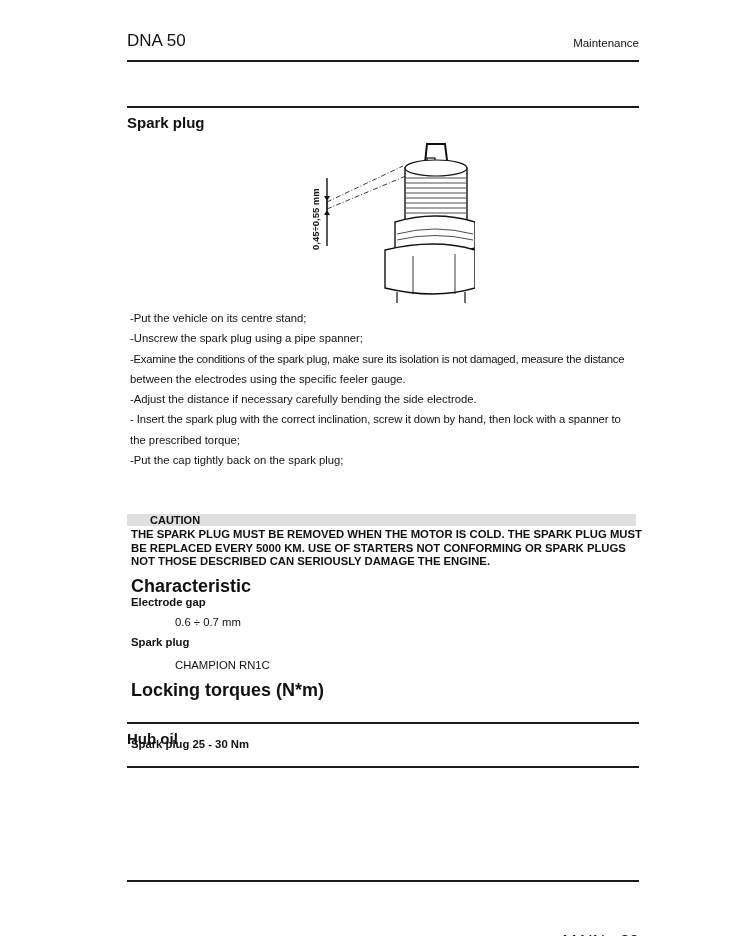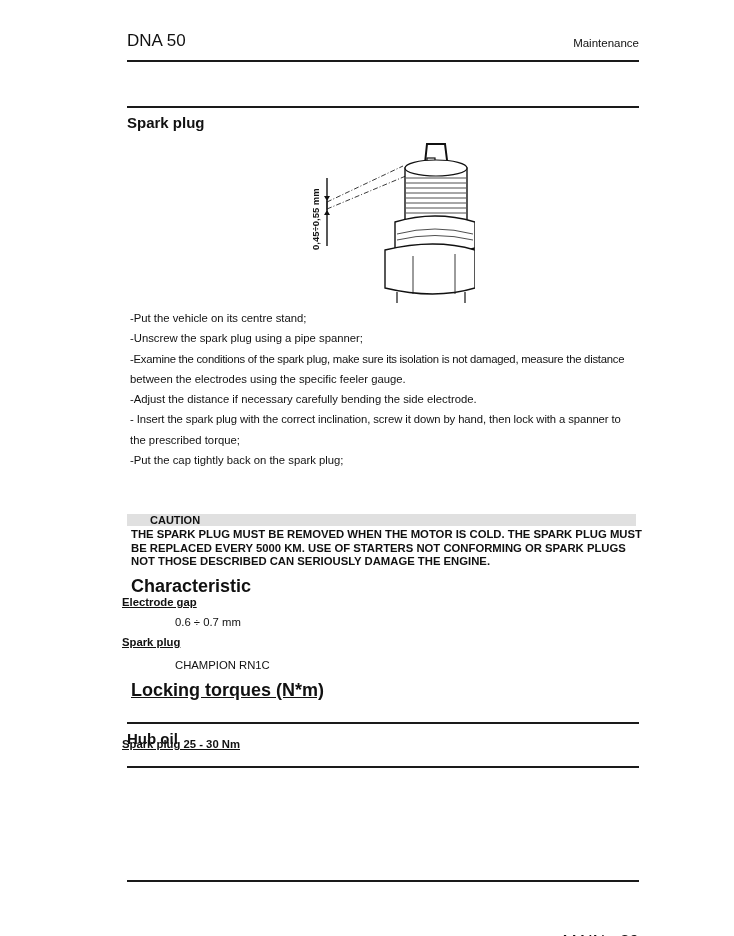--- a/index.html
+++ b/index.html
@@ -8,21 +8,21 @@
   .abs { position: absolute; }
   .rule { position: absolute; left: 127px; width: 512px; height: 2px; background: #1a1a1a; }
   .hdr-title { left: 127px; top: 31px; font-size: 17px; font-weight: normal; }
   .hdr-section { right: 95px; top: 37px; font-size: 11.5px; }
   .h2 { left: 127px; font-size: 15px; font-weight: bold; }
   .p { left: 130px; font-size: 11.3px; line-height: 20.3px; width: 510px; }
   .caution-bar { left: 127px; top: 514px; width: 509px; height: 12px; background: #e0e0e0; }
   .caution-label { left: 131px; top: 514px; font-size: 11px; font-weight: bold; line-height: 12px; margin-left: 19px; }
   .caution-text { left: 131px; top: 528px; width: 512px; font-size: 11.3px; font-weight: bold; line-height: 13.5px; }
   .h3 { left: 131px; font-size: 18px; font-weight: bold; }
-  .lbl { left: 122px; font-size: 11.3px; font-weight: bold; text-decoration: underline; }
+  .lbl { left: 131px; font-size: 11.3px; font-weight: bold; }
   .val { left: 131px; font-size: 11.3px; padding-left: 44px; }
   .footer { right: 95px; top: 932px; font-size: 17px; }
 </style>
 </head>
 <body>
 
 <div class="abs hdr-title">DNA 50</div>
 <div class="abs hdr-section">Maintenance</div>
 <div class="rule" style="top:60px;"></div>
 
@@ -86,21 +86,21 @@
 <div class="abs caution-bar"></div>
 <div class="abs caution-label">CAUTION</div>
 <div class="abs caution-text">THE SPARK PLUG MUST BE REMOVED WHEN THE MOTOR IS COLD. THE SPARK PLUG MUST BE REPLACED EVERY 5000 KM. USE OF STARTERS NOT CONFORMING OR SPARK PLUGS NOT THOSE DESCRIBED CAN SERIOUSLY DAMAGE THE ENGINE.</div>
 
 <div class="abs h3" style="top:576px;">Characteristic</div>
 <div class="abs lbl" style="top:596px;">Electrode gap</div>
 <div class="abs val" style="top:616px;">0.6 ÷ 0.7 mm</div>
 <div class="abs lbl" style="top:636px;">Spark plug</div>
 <div class="abs val" style="top:659px;text-align:right;">CHAMPION RN1C</div>
 
-<div class="abs h3" style="top:680px;text-decoration:underline;">Locking torques (N*m)</div>
+<div class="abs h3" style="top:680px;">Locking torques (N*m)</div>
 <div class="abs lbl" style="top:699px;margin-top:39px;">Spark plug 25 - 30 Nm</div>
 
 <div class="rule" style="top:722px;"></div>
 <div class="abs h2" style="top:730px;">Hub oil</div>
 <div class="rule" style="top:766px;"></div>
 
 <div class="rule" style="top:880px;"></div>
 <div class="abs footer">MAIN - 29</div>
 
 </body></html>

